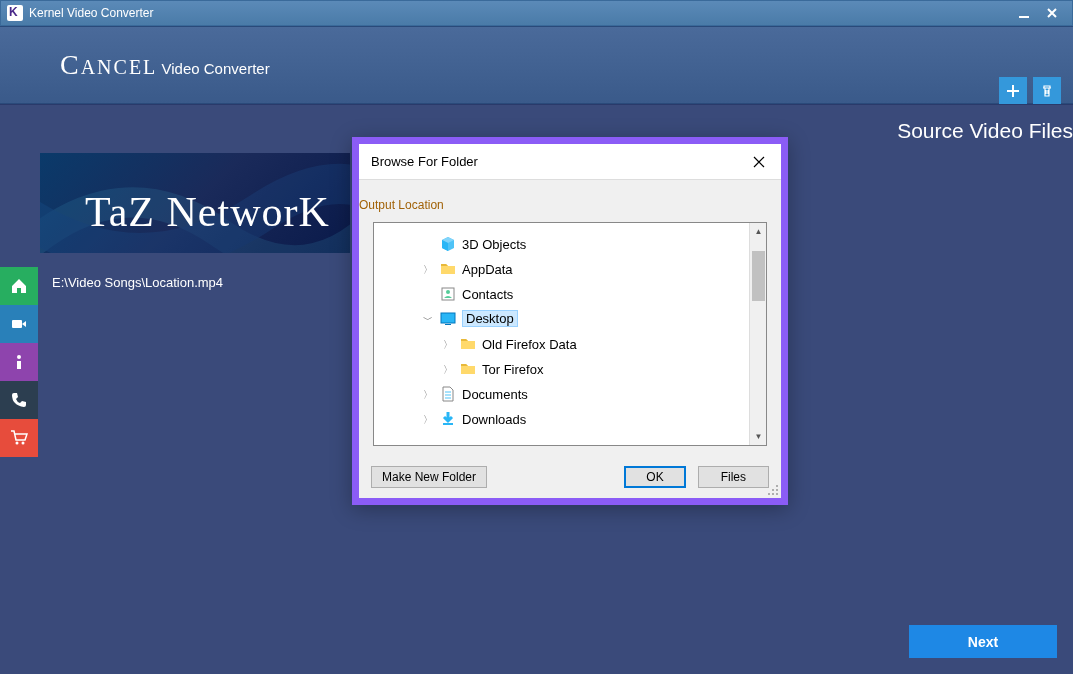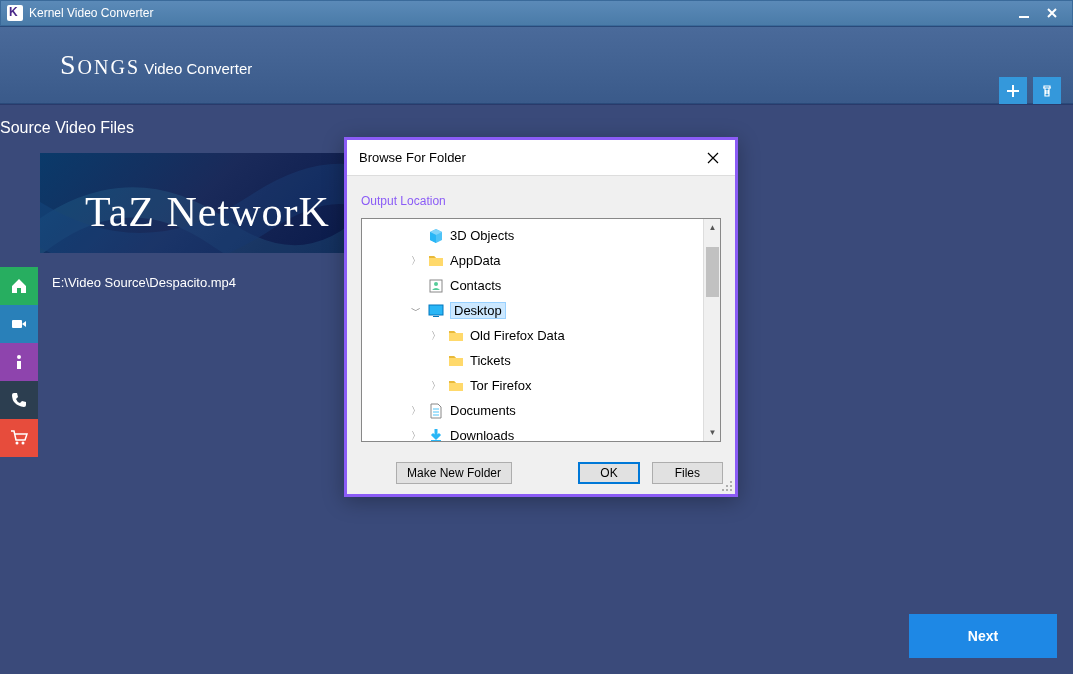--- a/index.html
+++ b/index.html
@@ -11,56 +11,56 @@
 .titlebar .spacer { flex: 1; }
 .titlebar .win-btn { width: 28px; height: 20px; display: flex; align-items: center; justify-content: center; cursor: pointer; }
 
 .header-bar { height: 78px; background: linear-gradient(#4a6a9a, #3a5a8a); border-top: 1px solid #2a4a7a; border-bottom: 1px solid #2a4a7a; display: flex; align-items: center; padding: 0 10px 0 60px; position: relative; }
 .brand { color: #fff; font-size: 15px; }
 .brand .kernel { font-family: "Georgia", serif; font-size: 28px; letter-spacing: 2px; font-variant: small-caps; }
 .header-btns { position: absolute; right: 12px; top: 50px; display: flex; gap: 6px; }
 .sq-btn { width: 28px; height: 28px; background: #3498db; color: #fff; display: flex; align-items: center; justify-content: center; cursor: pointer; font-size: 16px; }
 
 .main-area { height: 570px; background: #3a4a7a; position: relative; border-top: 1px solid #2a3a6a; }
-.source-title { text-align: left; color: #fff; font-size: 16px; padding-top: 14px; }
+.source-title { text-align: right; color: #fff; font-size: 21px; padding-top: 14px; }
 
 .thumb { position: absolute; top: 48px; left: 40px; width: 310px; height: 100px; background: linear-gradient(135deg, #0a3a6a, #1a2a5a, #0a1a4a); overflow: hidden; }
 .thumb-logo { position: absolute; top: 35px; left: 45px; color: #fff; font-family: "Brush Script MT", cursive; font-size: 42px; letter-spacing: 1px; }
 .thumb-swirl { position: absolute; inset: 0; opacity: 0.3; }
 .thumb-caption { position: absolute; top: 170px; left: 52px; color: #fff; font-size: 13px; }
 
 .sidebar { position: absolute; top: 162px; left: 0; width: 38px; }
 .side-btn { width: 38px; height: 38px; display: flex; align-items: center; justify-content: center; color: #fff; cursor: pointer; }
 .sb-home { background: #27ae60; }
 .sb-video { background: #2980b9; }
 .sb-info { background: #8e44ad; }
 .sb-phone { background: #2c3e50; }
 .sb-cart { background: #e74c3c; }
 
-.next-btn { position: absolute; bottom: 16px; right: 16px; width: 148px; height: 44px; background: #1e88e5; color: #fff; border: none; font-size: 14px; font-weight: 600; cursor: pointer; }
-
-
-.dialog { position: absolute; top: 32px; left: 344px; width: 394px; background: #f0f0f0; border: 3px solid #8b5cf6; box-shadow: 0 4px 20px rgba(0,0,0,0.3); }
+.next-btn { position: absolute; bottom: 16px; right: 16px; width: 148px; height: 33px; background: #1e88e5; color: #fff; border: none; font-size: 14px; font-weight: 600; cursor: pointer; }
+
+
+.dialog { position: absolute; top: 32px; left: 352px; width: 436px; background: #f0f0f0; border: 7px solid #8b5cf6; box-shadow: 0 4px 20px rgba(0,0,0,0.3); }
 .dlg-title { height: 36px; background: #fff; display: flex; align-items: center; padding: 0 12px; border-bottom: 1px solid #ddd; font-size: 13px; }
 .dlg-title .spacer { flex: 1; }
 .dlg-close { width: 20px; height: 20px; cursor: pointer; display: flex; align-items: center; justify-content: center; }
-.dlg-label { padding: 18px 14px 10px; font-size: 12px; color: #8b5cf6; }
+.dlg-label { padding: 18px 0 10px; font-size: 12px; color: #a16207; }
 .dlg-tree-wrap { margin: 0 14px; border: 1px solid #888; background: #fff; height: 224px; display: flex; }
 .dlg-tree { flex: 1; padding: 4px 0; overflow: hidden; font-size: 13px; }
-.tree-row { height: 25px; display: flex; align-items: center; padding-left: 8px; gap: 5px; white-space: nowrap; }
+.tree-row { height: 25px; display: flex; align-items: flex-end; padding-left: 8px; gap: 5px; white-space: nowrap; }
 .tree-row.sel .label-txt { background: #cce8ff; border: 1px solid #99d1ff; padding: 0 3px; }
 .expander { width: 12px; color: #666; font-size: 10px; text-align: center; }
 .ico { width: 18px; height: 16px; display: inline-flex; align-items: center; justify-content: center; }
 .scroll-track { width: 17px; background: #f0f0f0; border-left: 1px solid #ddd; position: relative; }
 .scroll-up, .scroll-down { position: absolute; left: 0; width: 17px; height: 17px; display: flex; align-items: center; justify-content: center; font-size: 8px; color: #555; }
 .scroll-up { top: 0; }
 .scroll-down { bottom: 0; }
 .scroll-thumb { position: absolute; top: 28px; left: 2px; width: 13px; height: 50px; background: #c1c1c1; }
 
-.dlg-btns { display: flex; padding: 20px 12px 10px; gap: 12px; align-items: center; margin-left: 37px; }
+.dlg-btns { display: flex; padding: 20px 12px 10px; gap: 12px; align-items: center; }
 .dlg-btn { height: 22px; font-size: 12px; background: #e1e1e1; border: 1px solid #adadad; cursor: pointer; padding: 0 12px; }
 .dlg-btn.primary { border: 2px solid #0078d7; padding: 0 20px; }
 .dlg-btn.make { padding: 0 10px; }
 .grip { position: absolute; right: 2px; bottom: 2px; width: 12px; height: 12px; }
 
 svg { display: block; }
 </style>
 </head>
 <body>
 
@@ -75,21 +75,21 @@
   </div>
   <div class="win-btn">
     <svg width="12" height="12" viewBox="0 0 12 12">
         <path d="M2 2 L10 10 M10 2 L2 10" stroke="#fff" stroke-width="2"></path>
       </svg>
   </div>
 </div>
 
 <div class="header-bar">
   <div class="brand">
-    <span class="kernel">Songs</span>
+    <span class="kernel">Cancel</span>
     <span>Video Converter</span>
   </div>
   <div class="header-btns">
     <div class="sq-btn">
       <svg width="14" height="14" viewBox="0 0 14 14">
           <path d="M7 1 V13 M1 7 H13" stroke="#fff" stroke-width="2"></path>
         </svg>
     </div>
     <div class="sq-btn">
       <svg width="14" height="14" viewBox="0 0 14 14">
@@ -102,21 +102,21 @@
 <div class="main-area">
   <div class="source-title">Source Video Files</div>
 
   <div class="thumb">
     <svg class="thumb-swirl" viewBox="0 0 310 142" preserveAspectRatio="none">
       <path d="M-20 100 Q 80 10 180 80 T 360 40" stroke="#4ac" stroke-width="30" fill="none" opacity="0.5"></path>
       <path d="M-20 60 Q 100 140 220 60 T 400 120" stroke="#26a" stroke-width="40" fill="none" opacity="0.6"></path>
     </svg>
     <div class="thumb-logo">TaZ NetworK</div>
   </div>
-  <div class="thumb-caption">E:\Video Source\Despacito.mp4</div>
+  <div class="thumb-caption">E:\Video Songs\Location.mp4</div>
 
   <div class="sidebar">
     <div class="side-btn sb-home">
       <svg width="18" height="18" viewBox="0 0 18 18">
           <path d="M2 9 L9 2 L16 9 L16 16 L11 16 L11 11 L7 11 L7 16 L2 16 Z" fill="#fff"></path>
         </svg>
     </div>
     <div class="side-btn sb-video">
       <svg width="18" height="18" viewBox="0 0 18 18">
           <rect x="2" y="5" width="10" height="8" rx="1" fill="#fff"></rect>
@@ -206,30 +206,20 @@
             <span class="expander">〉</span>
             <span class="ico">
               <svg width="16" height="16" viewBox="0 0 16 16">
                 <path d="M1 3 H6 L8 5 H15 V13 H1 Z" fill="#ffd96b"></path>
                 <path d="M1 3 H6 L8 5 H1 Z" fill="#e8b93a"></path>
               </svg>
             </span>
             <span class="label-txt">Old Firefox Data</span>
           </div>
           <div class="tree-row" style="padding-left: 68px;">
-            <span class="expander"></span>
-            <span class="ico">
-              <svg width="16" height="16" viewBox="0 0 16 16">
-                <path d="M1 3 H6 L8 5 H15 V13 H1 Z" fill="#ffd96b"></path>
-                <path d="M1 3 H6 L8 5 H1 Z" fill="#e8b93a"></path>
-              </svg>
-            </span>
-            <span class="label-txt">Tickets</span>
-          </div>
-          <div class="tree-row" style="padding-left: 68px;">
             <span class="expander">〉</span>
             <span class="ico">
               <svg width="16" height="16" viewBox="0 0 16 16">
                 <path d="M1 3 H6 L8 5 H15 V13 H1 Z" fill="#ffd96b"></path>
                 <path d="M1 3 H6 L8 5 H1 Z" fill="#e8b93a"></path>
               </svg>
             </span>
             <span class="label-txt">Tor Firefox</span>
           </div>
           <div class="tree-row" style="padding-left: 48px;">

